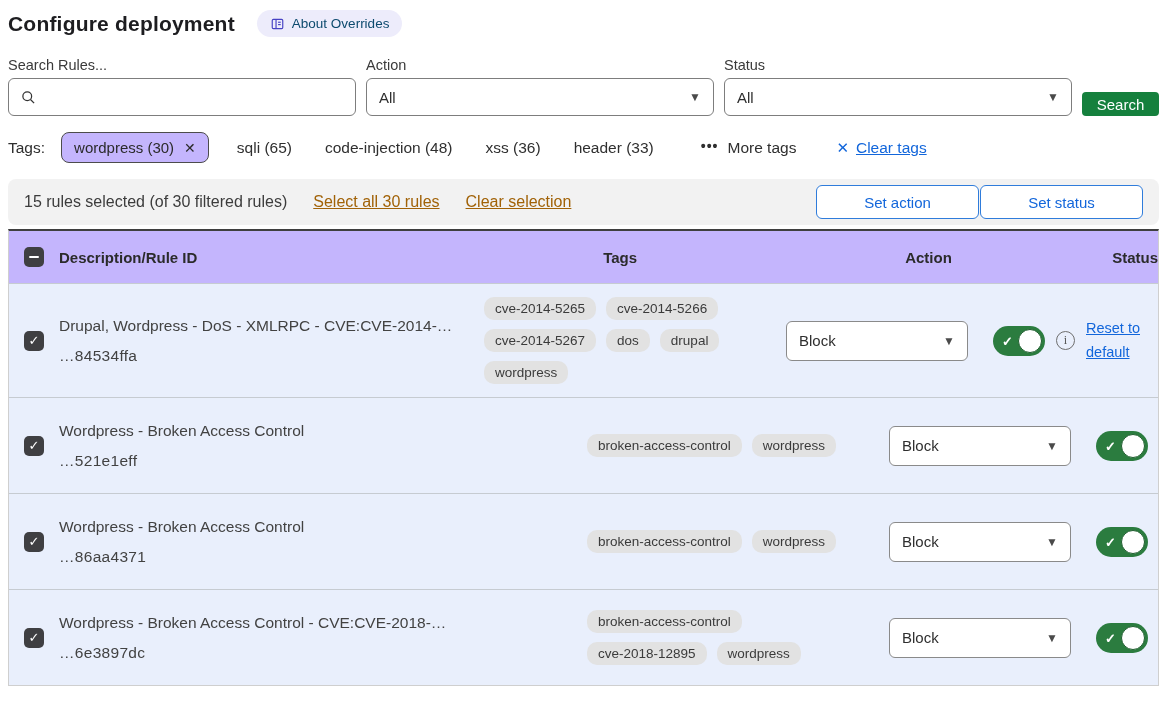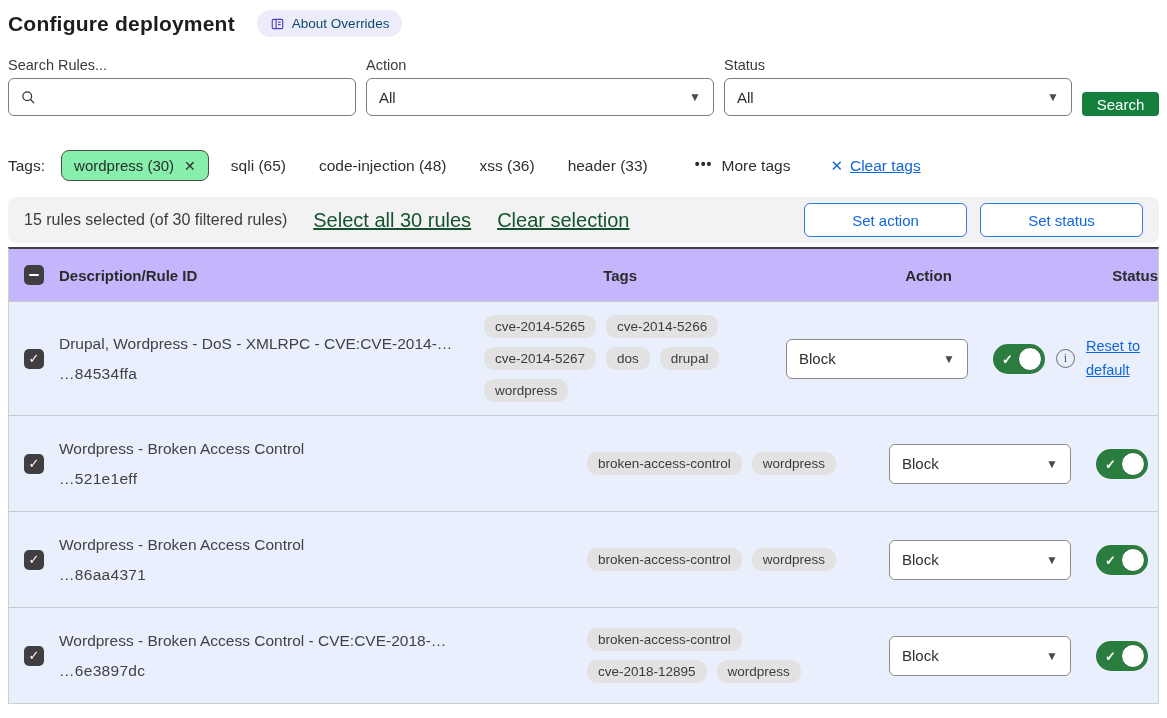--- a/index.html
+++ b/index.html
@@ -11,58 +11,58 @@
   }
   
   .page-header { display:flex; align-items:center; gap:22px; margin-bottom:20px; }
   .page-title { font-size:21px; font-weight:700; color:#1d1d20; letter-spacing:.2px; }
   .about-badge {
     display:inline-flex; align-items:center; gap:7px;
     background:#edecfb; color:#0c4a6e; font-size:13.5px; font-weight:500;
     padding:6px 13px; border-radius:14px; cursor:pointer;
   }
   
-  .filters { display:flex; gap:10px; align-items:flex-end; margin-bottom:34px; }
+  .filters { display:flex; gap:10px; align-items:flex-end; margin-bottom:16px; }
   .field { display:flex; flex-direction:column; }
   .field-label { font-size:14.5px; color:#3a3a3a; margin-bottom:5px; }
   .text-input, .select-box {
     height:38px; border:1px solid #7d7d7d; border-radius:6px; background:#fff;
     display:flex; align-items:center; padding:0 12px; font-size:15px; color:#2e2e2e;
   }
   .search-field .text-input { width:348px; gap:8px; }
   .search-field input { border:0; outline:0; flex:1; font-size:15px; font-family:inherit; }
   .filter-select { width:348px; position:relative; justify-content:space-between; cursor:pointer; }
   .caret { color:#4a4a4a; font-size:12px; }
   .search-btn {
     height:24px; width:86px; background:#15803d; color:#fff; border:0; border-radius:4px;
     font-size:15px; font-family:inherit; cursor:pointer;
   }
   
   .tags-bar { display:flex; align-items:center; margin-bottom:16px; font-size:15.5px; color:#2f2f2f; }
   .tags-label { margin-right:16px; }
   .tag-chip {
     display:inline-flex; align-items:flex-end; gap:10px;
     border:1.5px solid #4c4c4c; border-radius:8px; padding:6px 12px;
-    font-size:15px; color:#2b2b2b; cursor:pointer; margin-right:22px; background:#86efac;
+    font-size:15px; color:#2b2b2b; cursor:pointer; margin-right:28px; background:#c4b5fd;
   }
   .chip-x { font-size:14px; color:#2b2b2b; cursor:pointer; }
   .tag-suggestion { margin-right:33px; cursor:pointer; white-space:nowrap; }
   .more-tags { display:inline-flex; align-items:center; gap:9px; cursor:pointer; margin-left:14px; margin-right:40px; }
   .dots-icon { font-weight:700; letter-spacing:1px; font-size:14px; position:relative; top:-2px; }
   .clear-tags { display:inline-flex; align-items:center; gap:7px; color:#1266db; cursor:pointer; }
   .clear-tags .link-text { text-decoration:underline; }
   .clear-x { font-size:15px; }
   
   .selection-bar {
     background:#f2f2f2; border-radius:8px; height:46px;
     display:flex; align-items:center; padding:0 16px; margin-bottom:4px;
   }
   .selection-summary { font-size:16px; color:#3c3c3c; }
-  .sel-link { color:#14532d; text-decoration:underline; font-size:20px; margin-left:26px; cursor:pointer; }
-  .bar-buttons { margin-left:auto; display:flex; gap:13px;padding-left:32px; }
+  .sel-link { color:#a16207; text-decoration:underline; font-size:16px; margin-left:26px; cursor:pointer; }
+  .bar-buttons { margin-left:auto; display:flex; gap:1px;padding-left:32px; }
   .outline-btn {
     width:163px; height:34px; background:#fff; border:1px solid #2f7cdb; border-radius:6px;
     color:#1266db; font-size:15px; font-family:inherit; cursor:pointer;
   }
   
   .rules-table { border:1px solid #cfcfcf; border-top:2px solid #3f3f3f; }
   .trow, .thead {
     display:grid; grid-template-columns:50px minmax(0,1fr) 302px 207px auto;
     align-items:center;
   }

